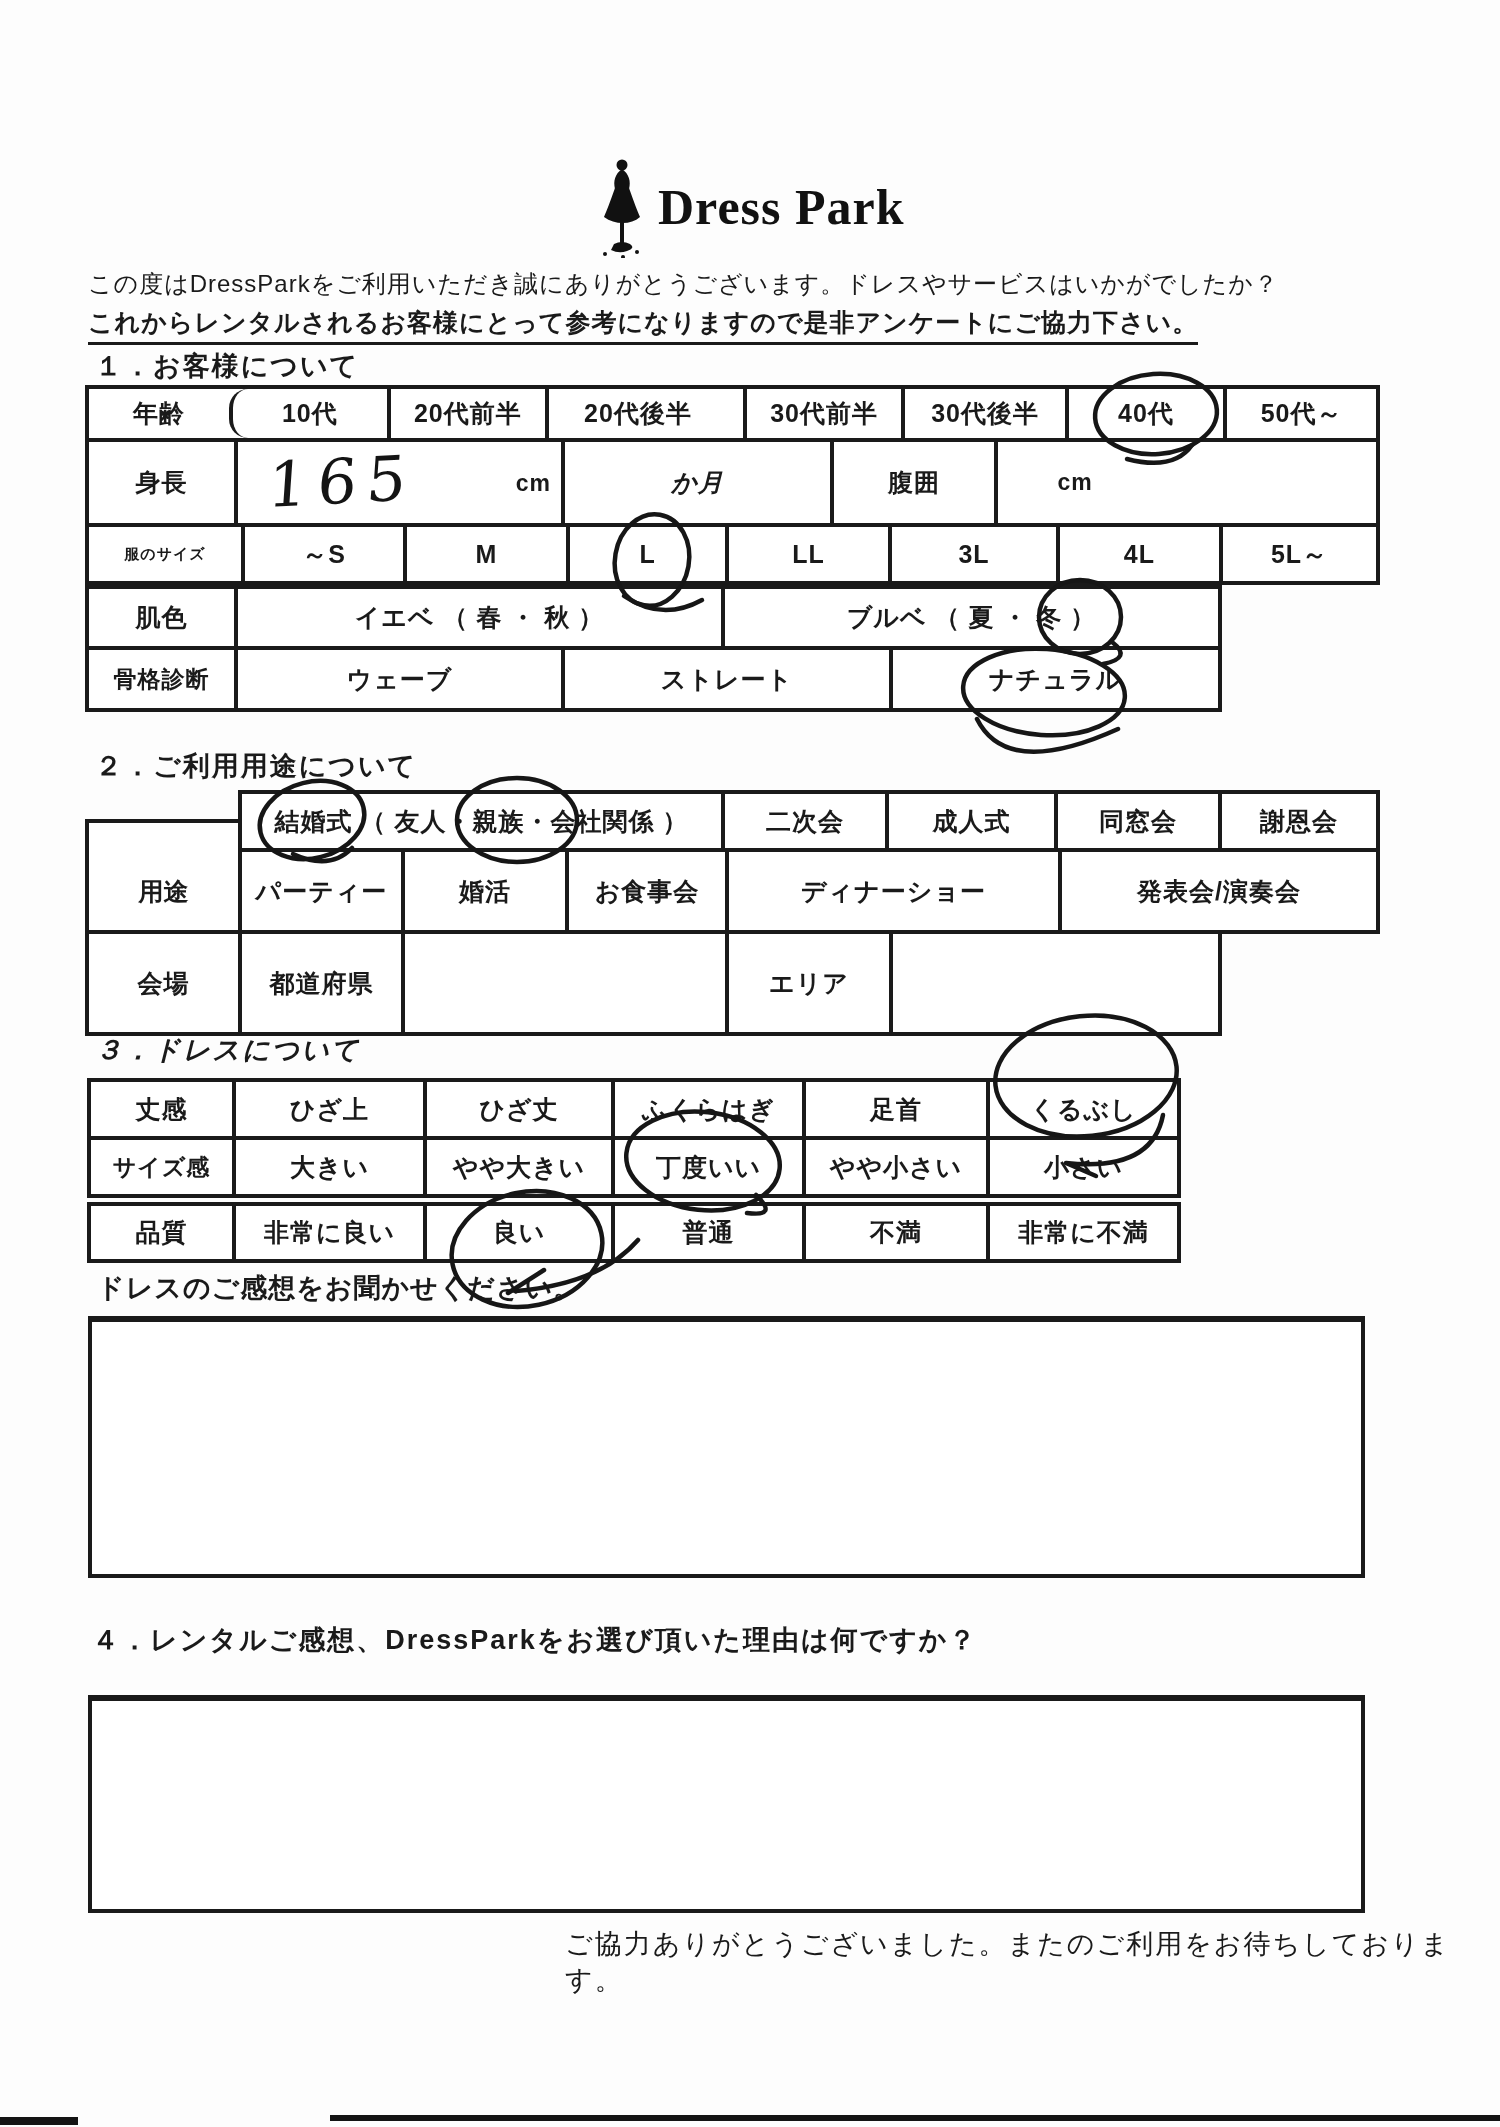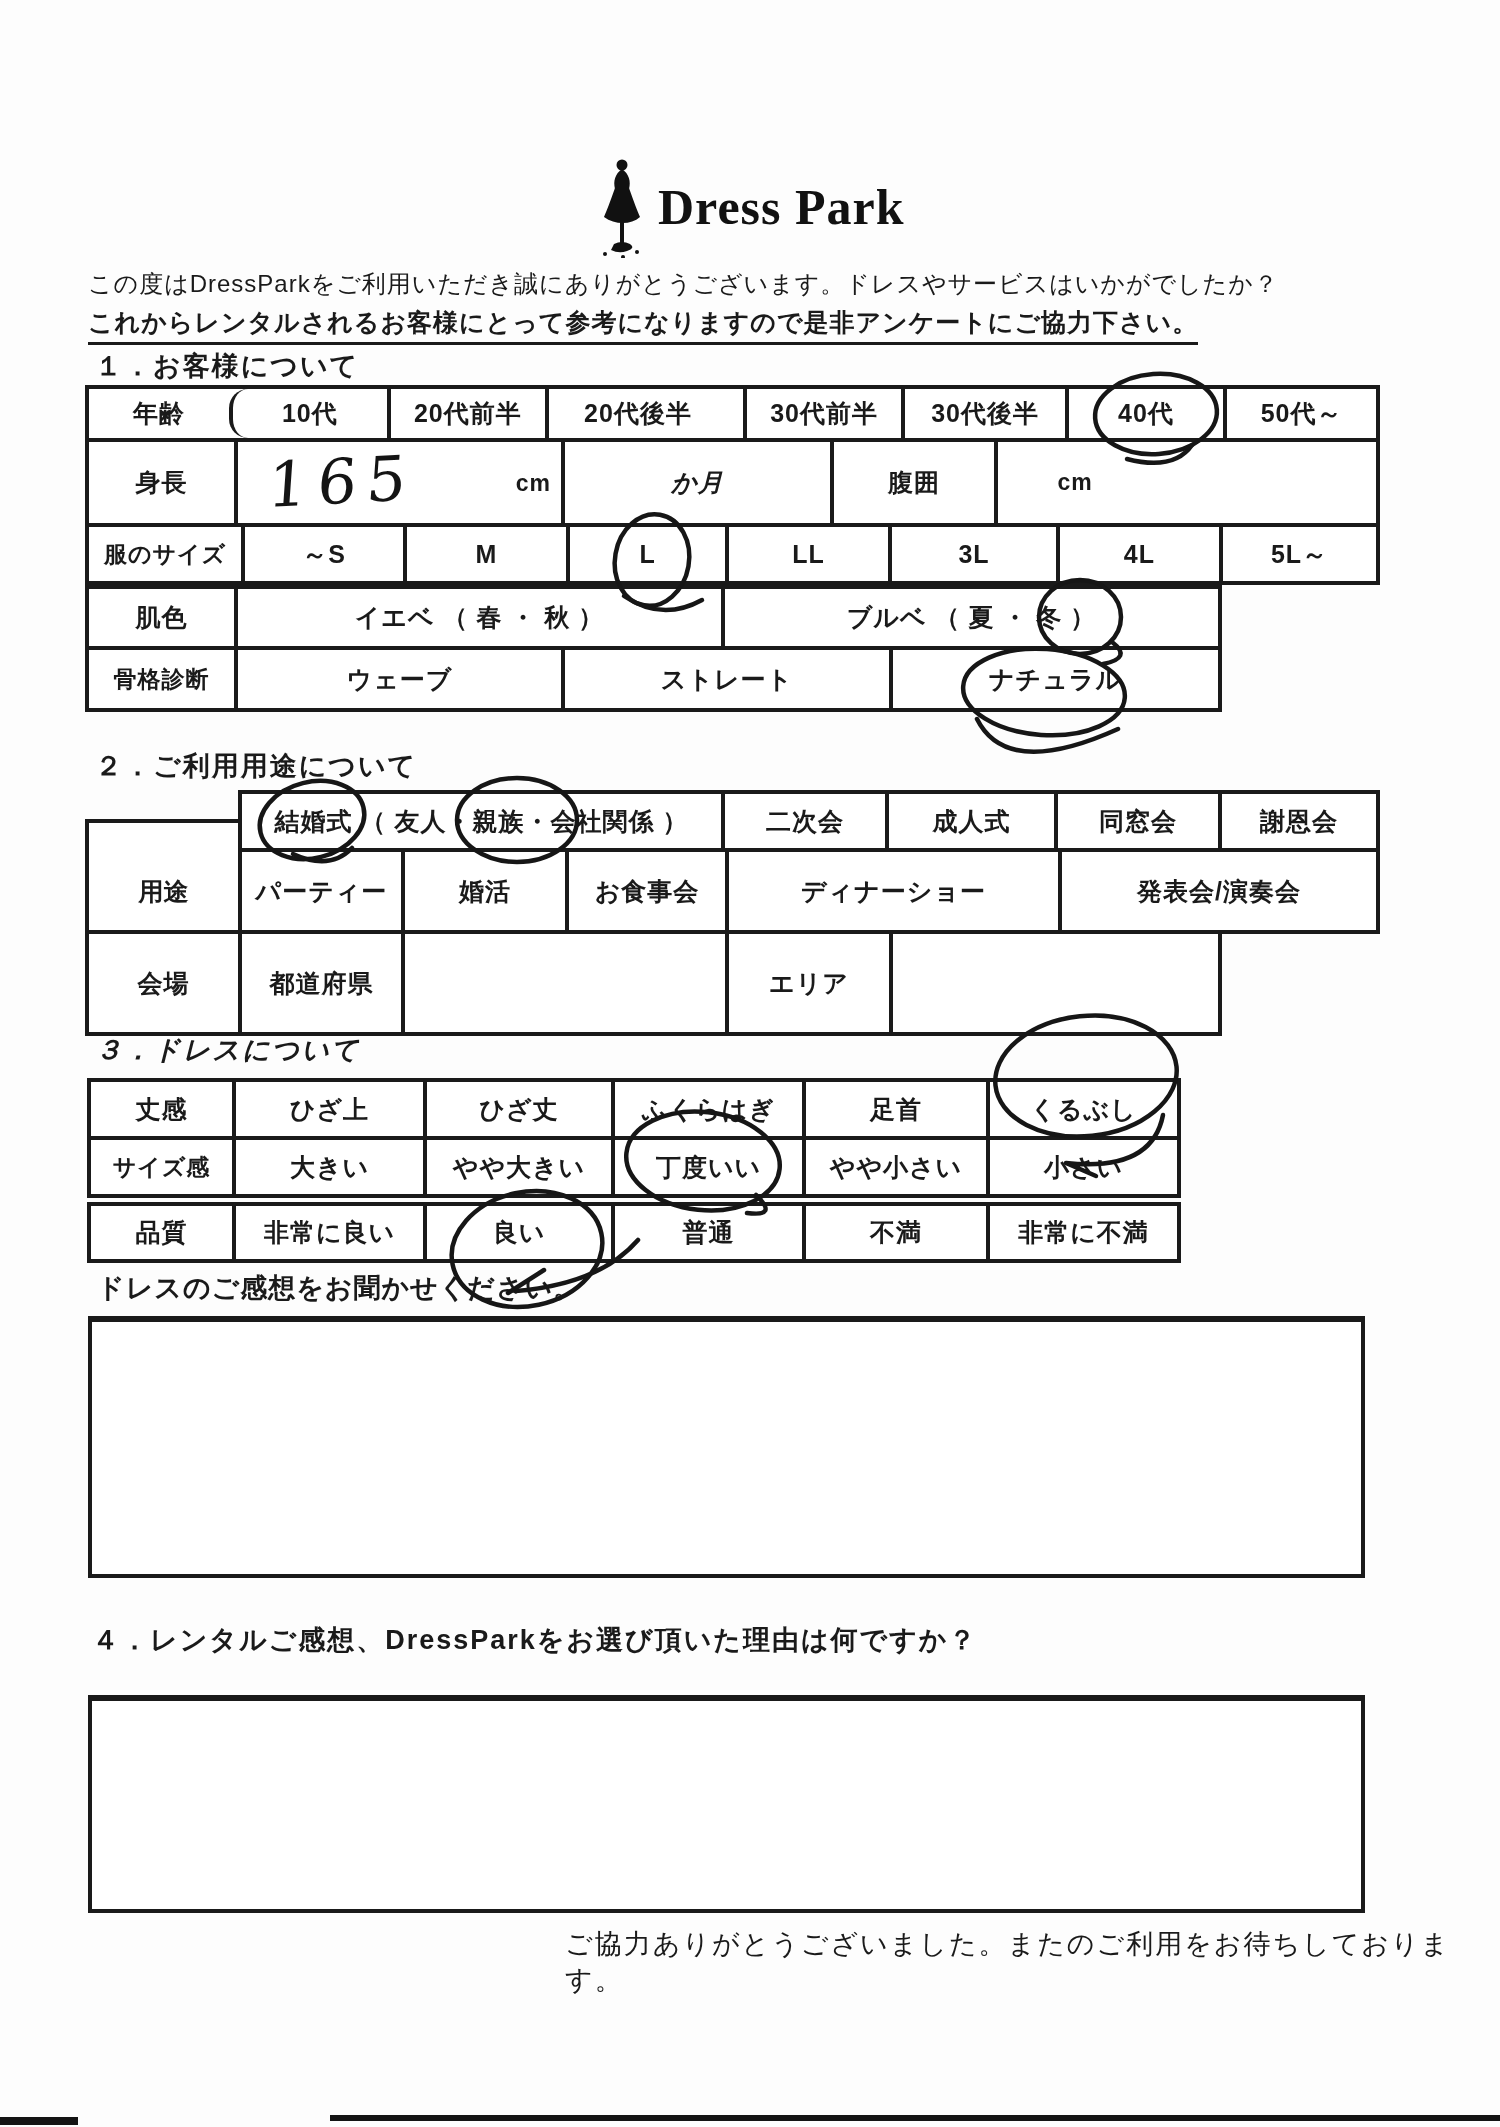--- a/index.html
+++ b/index.html
@@ -84,21 +84,21 @@
       <span class="unit">cm</span>
     </div>
     <div class="cell" style="width:269px;font-style:italic;">か月</div>
     <div class="cell" style="width:164px;">腹囲</div>
     <div class="cell small" style="width:158px; font-size:23px;">cm</div>
   </div>
 
   <div class="abs hand" style="left:268px; top:445px;">165</div>
 
   <div class="trow" style="left:85px; top:523px; width:1295px; height:62px;">
-    <div class="cell first" style="width:153px; font-size:23px;">服のサイズ</div>
+    <div class="cell first" style="width:153px; font-size:15px;">服のサイズ</div>
     <div class="cell" style="width:163px;">～S</div>
     <div class="cell" style="width:164px;">M</div>
     <div class="cell" style="width:160px;">L</div>
     <div class="cell" style="width:164px;">LL</div>
     <div class="cell" style="width:169px;">3L</div>
     <div class="cell" style="width:164px;">4L</div>
     <div class="cell" style="width:158px;">5L～</div>
   </div>
 
   <div class="trow" style="left:85px; top:585px; width:1137px; height:65px;">

